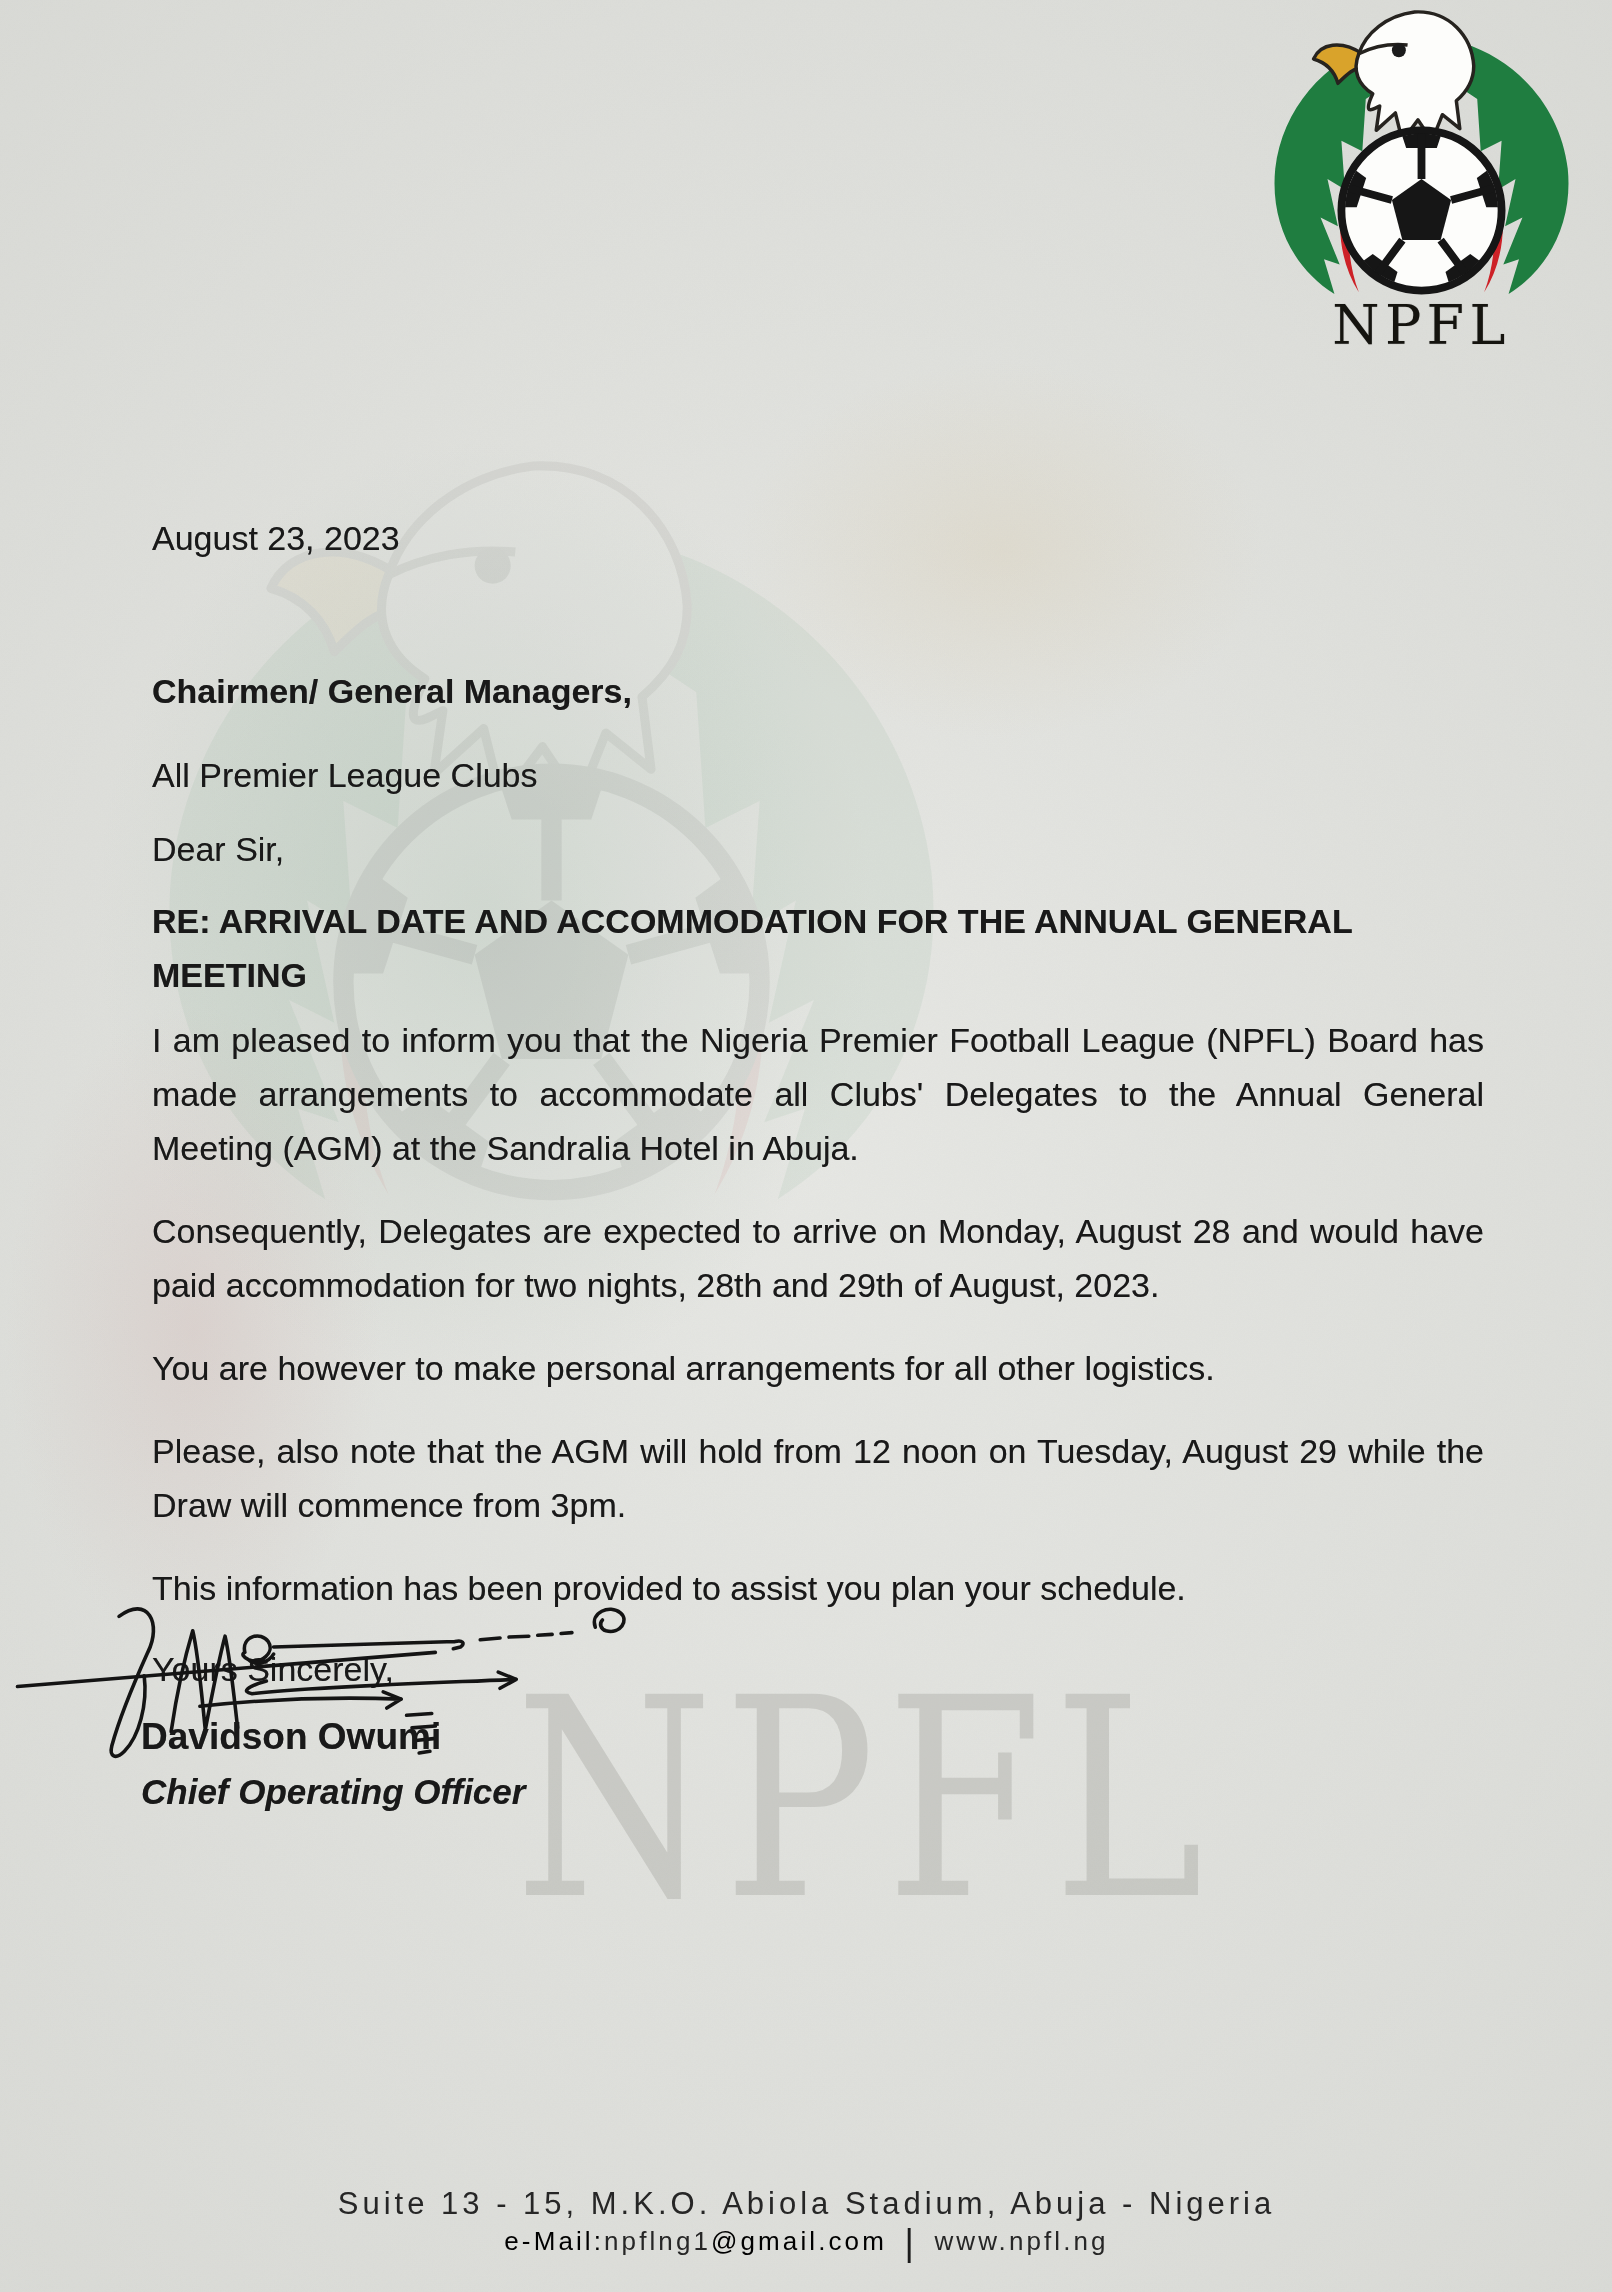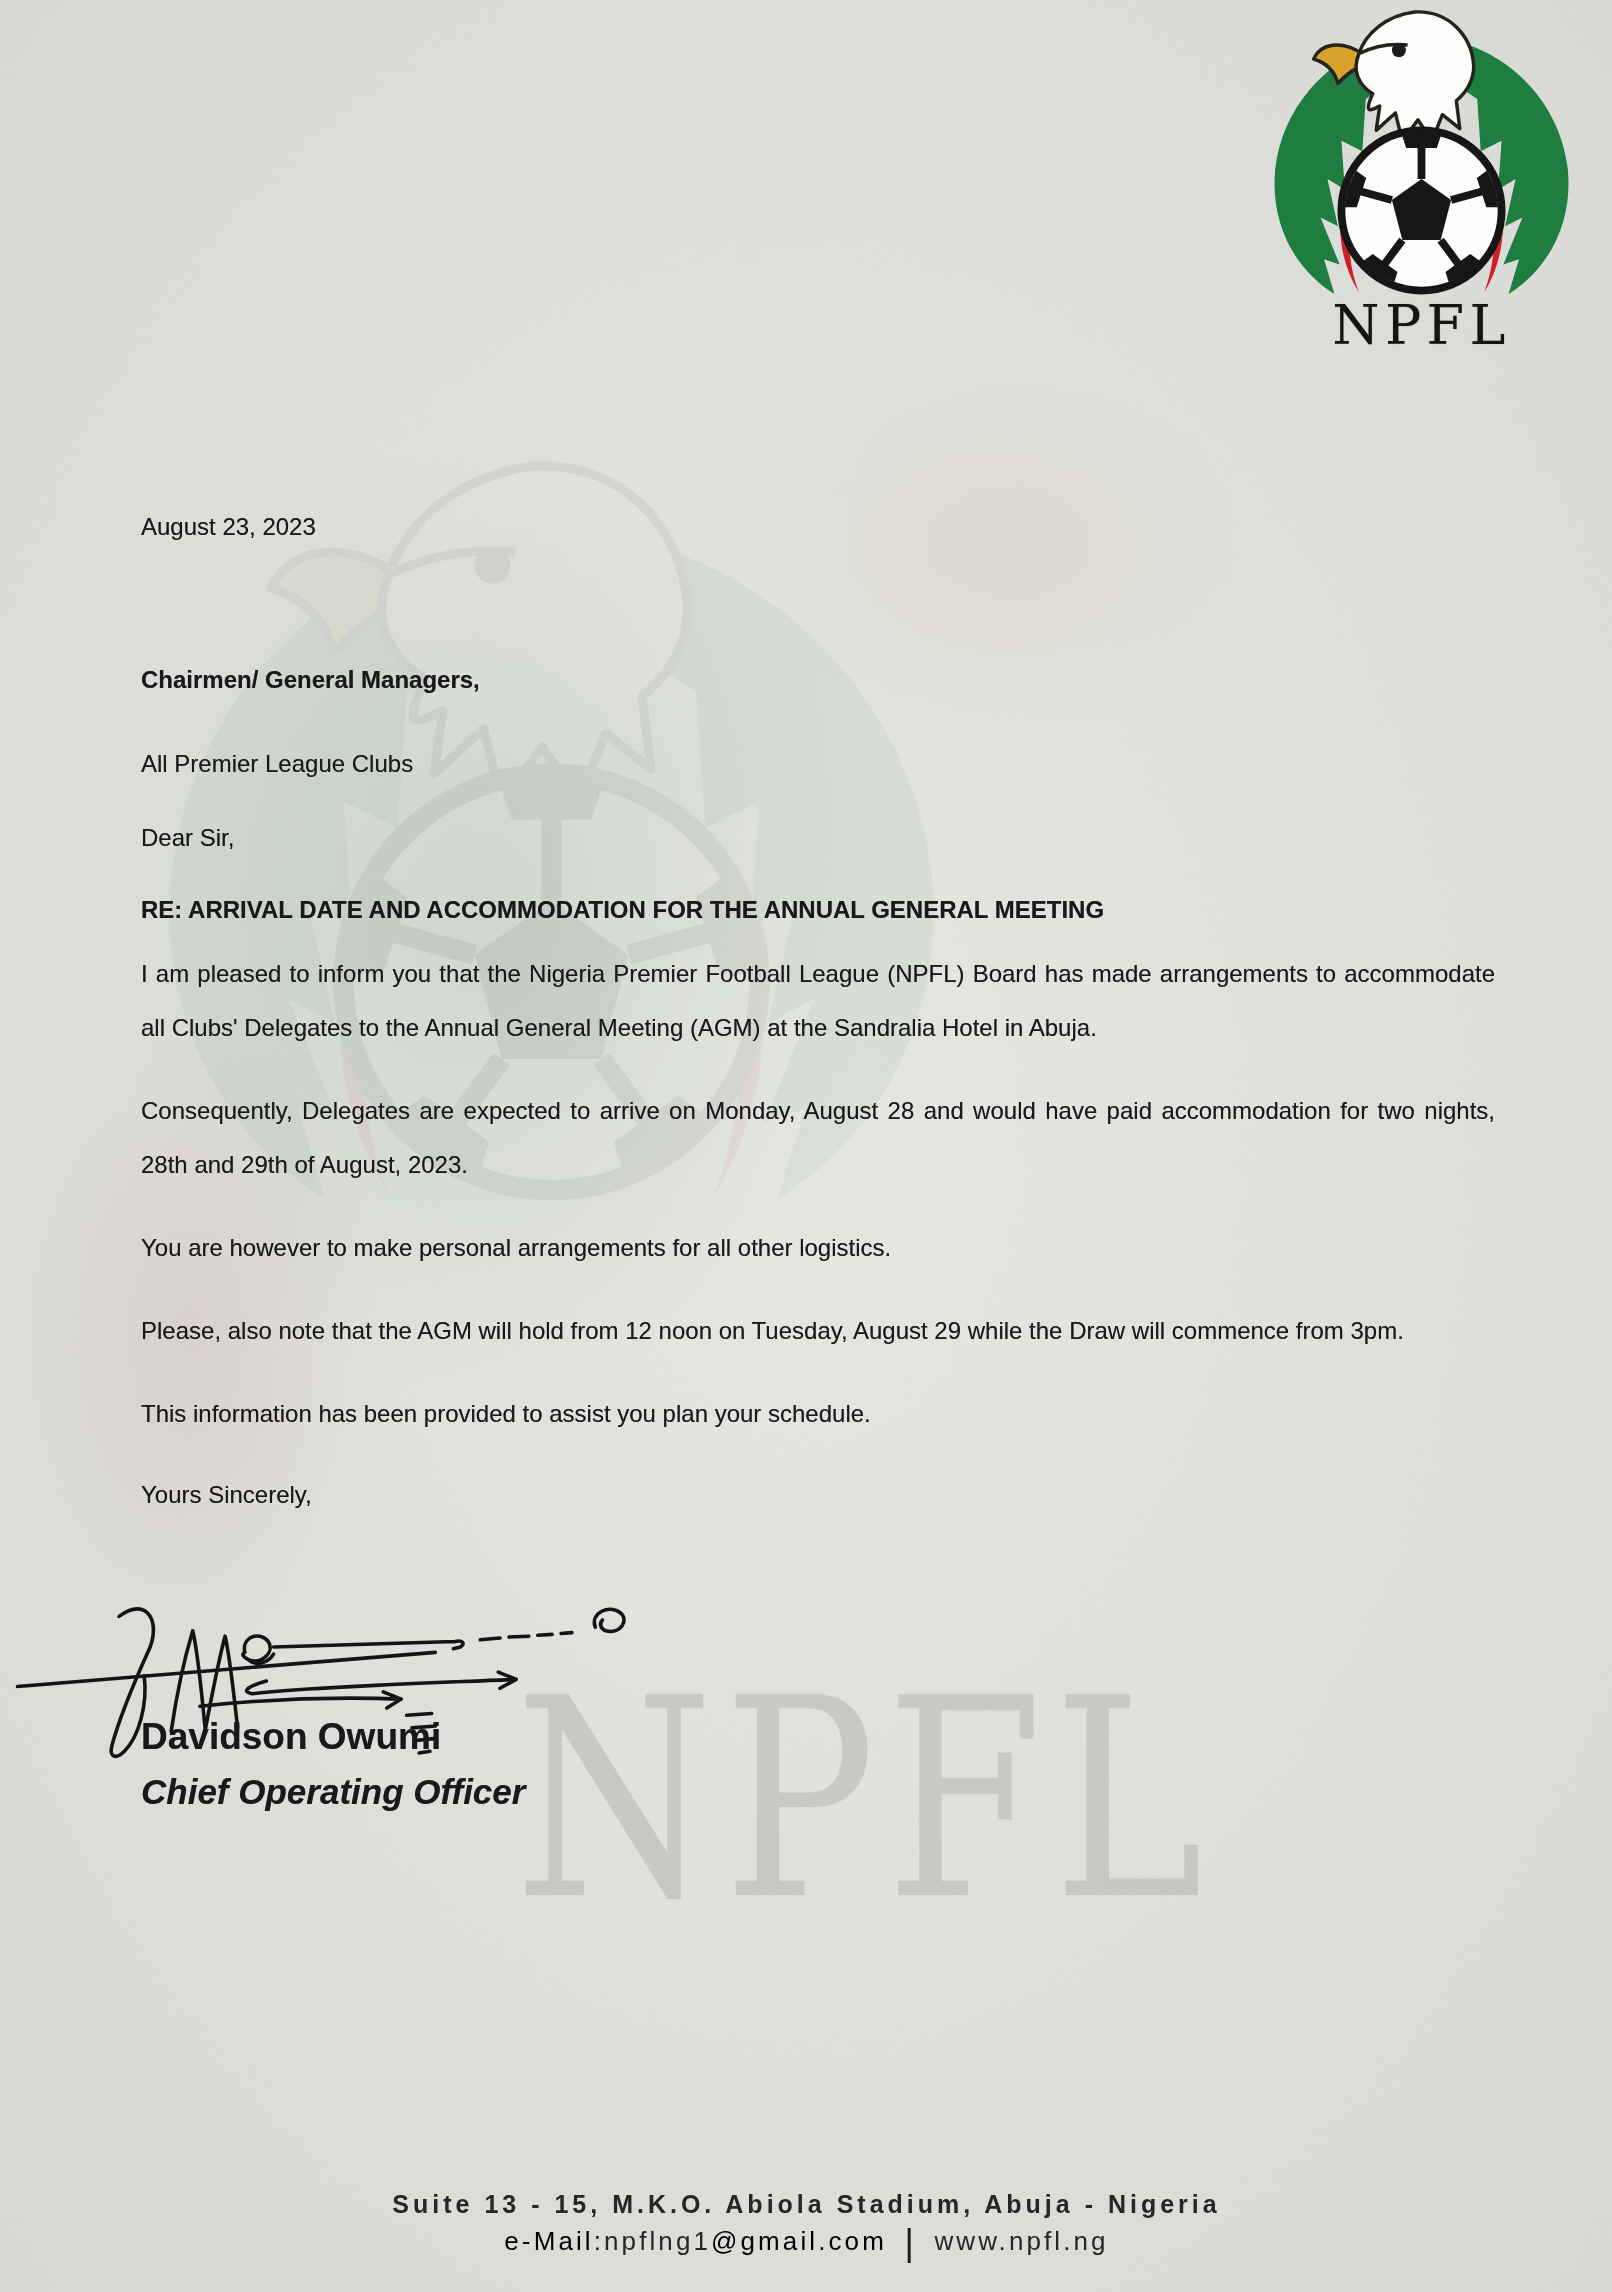--- a/index.html
+++ b/index.html
@@ -32,21 +32,21 @@
   
   .logo{position:absolute;left:1247px;top:5.4px;width:349px;text-align:center;}
   .logo svg.crest{display:block;width:349px;height:296px;}
   .logo-word{
     margin-top:-7.2px;font-family:"DejaVu Serif", serif;font-size:54px;
     letter-spacing:5.4px;color:#15140f;font-weight:500;
     text-shadow:0 0 0.9px rgba(20,20,20,.4);
   }
   
   .letter{position:absolute;left:141px;top:500px;width:1354px;}
-  .letter p{margin:0;font-size:24px;line-height:54px;text-shadow:0 0 0.5px rgba(10,10,10,.45);}
+  .letter p{margin:11px;font-size:34px;line-height:54px;text-shadow:0 0 0.5px rgba(10,10,10,.45);}
   .b{font-weight:700;}
   .mt-recip{margin-top:99px !important;}
   .mt-line{margin-top:30px !important;}
   .mt-sal{margin-top:19.7px !important;}
   .mt-subj{margin-top:18px !important;}
   .mt-p1{margin-top:10.7px !important;}
   .mt-par{margin-top:29px !important;}
   .mt-close{margin-top:27px !important;}
   .just{text-align:justify;text-justify:inter-word;}
   
@@ -54,21 +54,21 @@
   .sig-name{
     position:absolute;left:141px;top:1701px;font-size:37px;font-weight:700;
     line-height:47px;text-shadow:0 0 0.5px rgba(10,10,10,.45);margin-top:12px;
   }
   .sig-title{
     position:absolute;left:141px;top:1768px;font-size:35px;font-weight:700;font-style:italic;
     line-height:47px;text-shadow:0 0 0.5px rgba(10,10,10,.45);
   }
   
   .footer{position:absolute;left:0;right:0;top:2185px;text-align:center;color:#262626;}
-  .footer .addr{font-size:25px;font-weight:700;letter-spacing:4px;line-height:38px;}
+  .footer .addr{font-size:31px;font-weight:400;letter-spacing:4px;line-height:38px;}
   .footer .mail{font-size:26px;letter-spacing:3.1px;line-height:36px;font-weight:500;}
   .footer .seg-b{font-weight:400;}
   .footer .seg-l{font-weight:400;color:#000000;}
   .footer .sep{display:inline-block;font-weight:400;font-size:36px;line-height:18px;
     vertical-align:-5.4px;margin:0 7.2px;color:#1c1c1c;}
 </style>
 </head>
 <body>
 
 <div class="page">

